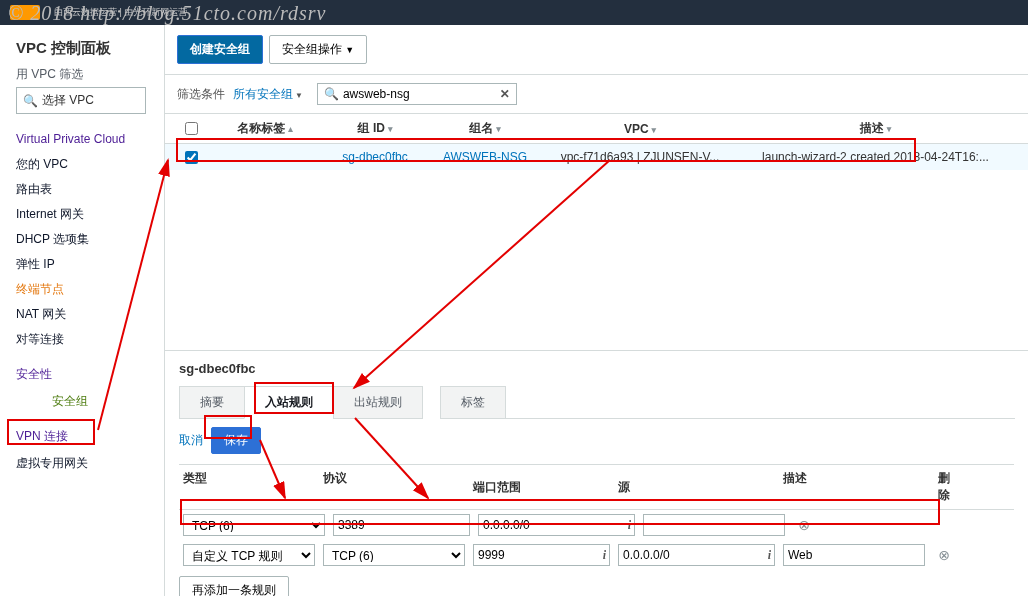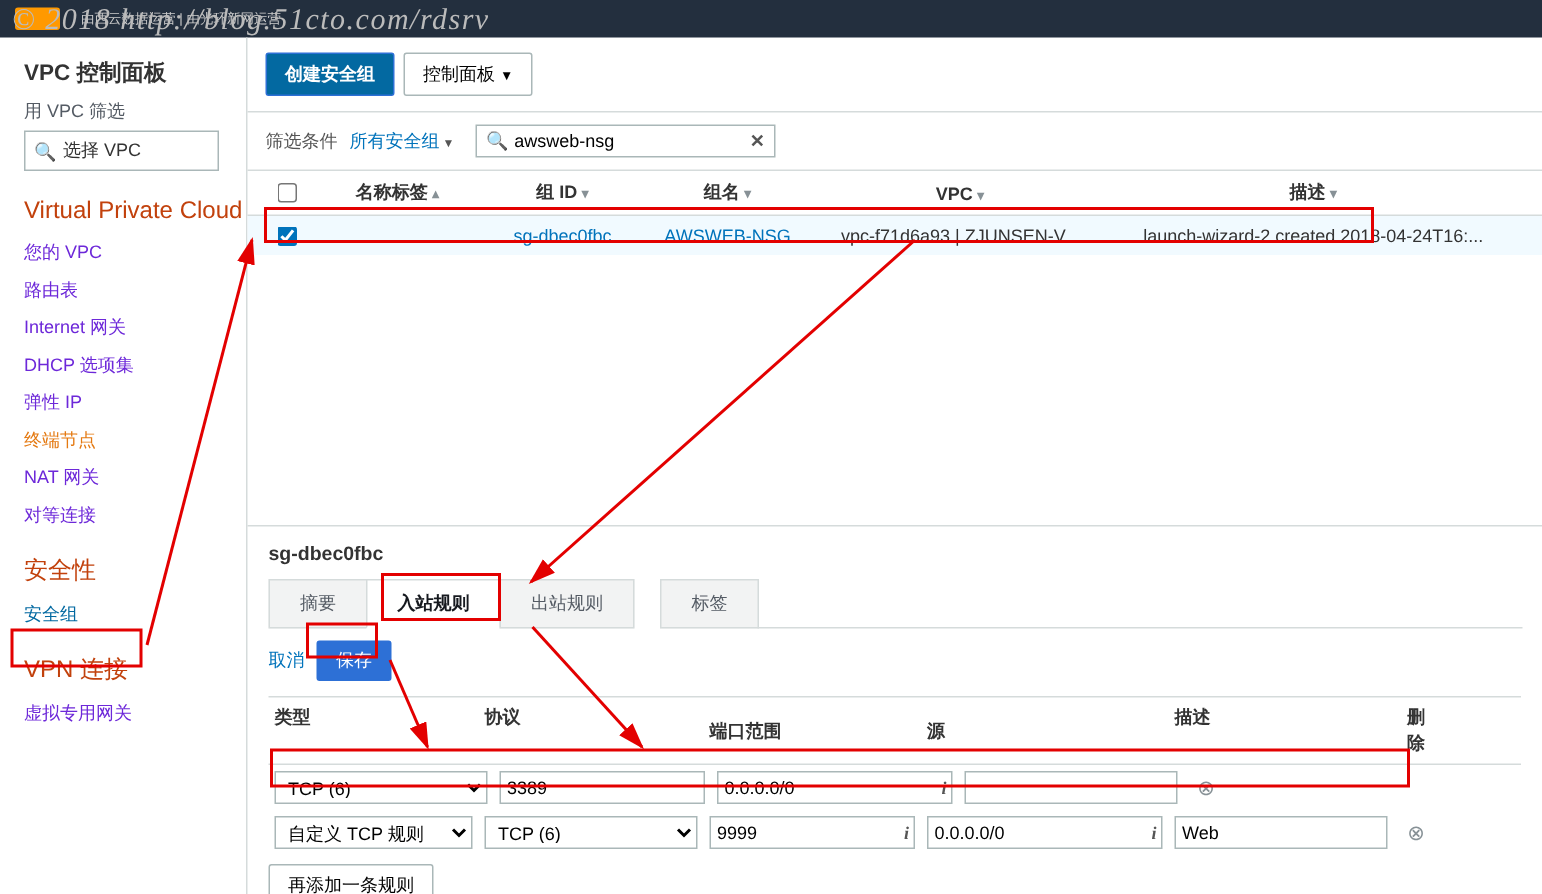--- a/index.html
+++ b/index.html
@@ -7,24 +7,24 @@
 .topbar { height: 25px; background: #232f3e; display: flex; align-items: center; padding: 0 10px; color: #fff; }
 .topbar .logo { width: 30px; height: 15px; background: #ff9900; border-radius: 2px; margin-right: 8px; }
 .topbar .sub { font-size: 9px; color: #ccc; margin-left: 6px; }
 .watermark { position: absolute; top: 2px; left: 8px; color: #bbb; font-size: 20px; font-family: "Times New Roman", serif; letter-spacing: 1px; z-index: 99; font-style: italic;}
 .layout { display: flex; height: calc(100% - 25px); }
 .sidebar { width: 165px; border-right: 1px solid #d5dbdb; padding: 14px 0 0 16px; }
 .sidebar h1 { font-size: 15px; font-weight: bold; margin-bottom: 8px; }
 .sidebar .filt-label { font-size: 12px; color: #545b64; margin-bottom: 4px; }
 .sidebar .vpc-select { width: 130px; border: 1px solid #aab7b8; padding: 4px 6px; display: flex; align-items: center; margin-bottom: 18px; font-size: 12px; }
 .sidebar .vpc-select .mag { margin-right: 4px; }
-.sidebar .section { color: #c2410c; font-size: 16px; margin: 14px 0 6px; }
-.sidebar .item { display: block; color: #6d28d9; font-size: 12px; padding: 4px 0; cursor: pointer; }
+.sidebar .section { color: #4c1d95; font-size: 12px; margin: 14px 0 6px; }
+.sidebar .item { display: block; color: #0f172a; font-size: 12px; padding: 4px 0; cursor: pointer; }
 .sidebar .item.active { color: #e47911; }
-.sidebar .item.sel { color: #0369a1; }
+.sidebar .item.sel { color: #4d7c0f; margin-left: 36px; }
 .main { flex: 1; display: flex; flex-direction: column; height: 100%; }
 .toolbar { padding: 10px 12px; border-bottom: 1px solid #d5dbdb; display: flex; align-items: center; }
 .btn { padding: 5px 12px; border: 1px solid #aab7b8; background: #fff; margin-right: 6px; font-size: 12px; cursor: pointer; border-radius: 2px; }
 .btn.primary { background: #0369a1; border-color: #2d70d6; color: #fff; font-weight: bold; }
 .filterbar { padding: 8px 12px; border-bottom: 1px solid #d5dbdb; display: flex; align-items: center; }
 .filterbar .lbl { color: #555; margin-right: 8px; }
 .filterbar .sel { color: #0073bb; margin-right: 4px; }
 .filterbar .caret::after { content: "▼"; font-size: 8px; color: #555; margin-left: 2px; }
 .search { margin-left: 10px; border: 1px solid #aab7b8; display: flex; align-items: center; padding: 3px 6px; width: 200px; }
 .search input { border: none; outline: none; flex: 1; font-size: 12px; }
@@ -99,21 +99,21 @@
     <a class="item">对等连接</a>
     <div class="section">安全性</div>
     <a class="item sel">安全组</a>
     <div class="section">VPN 连接</div>
     <a class="item">虚拟专用网关</a>
   </div>
 
   <div class="main">
     <div class="toolbar">
       <button class="btn primary">创建安全组</button>
-      <button class="btn"><span>控制面板</span> <span style="font-size:9px">▼</span></button>
+      <button class="btn"><span>安全组操作</span> <span style="font-size:9px">▼</span></button>
     </div>
     <div class="filterbar">
       <span class="lbl">筛选条件</span>
       <span class="sel caret">所有安全组</span>
       <div class="search">
         <span style="margin-right:4px;">🔍</span>
         <input value="awsweb-nsg" style="">
         <span class="x">✕</span>
       </div>
     </div>

